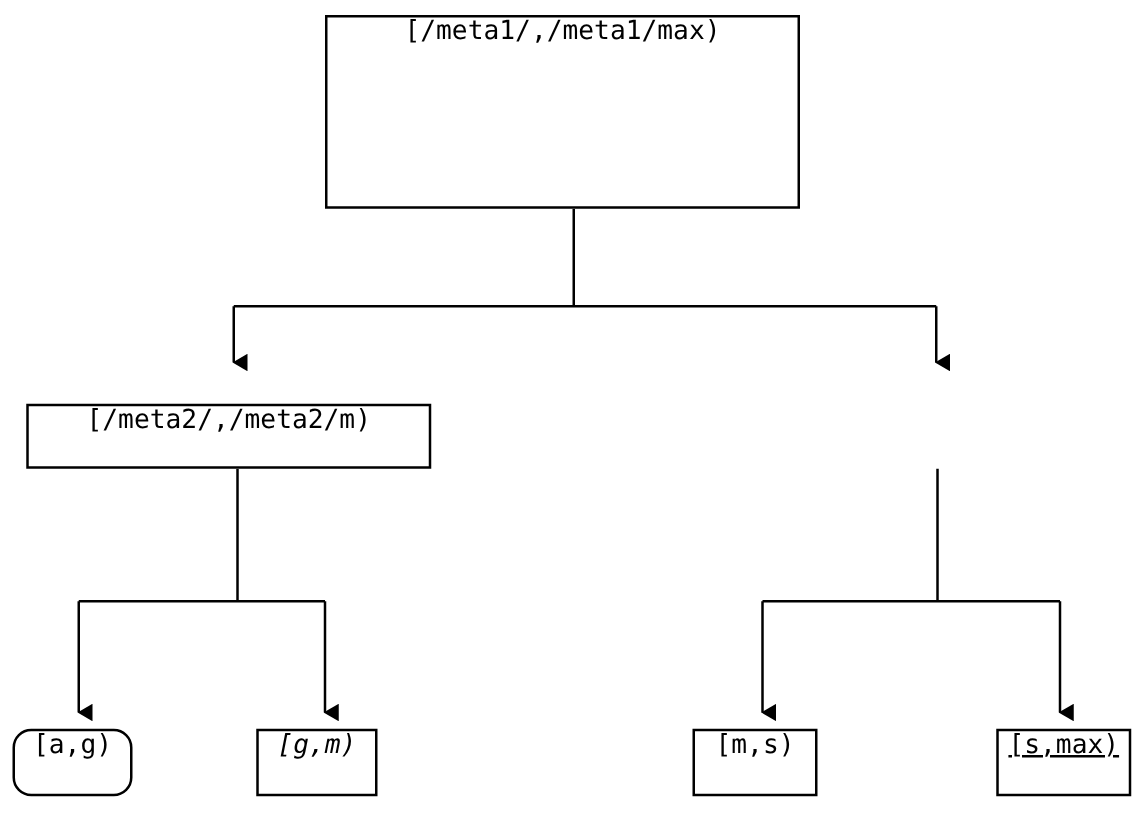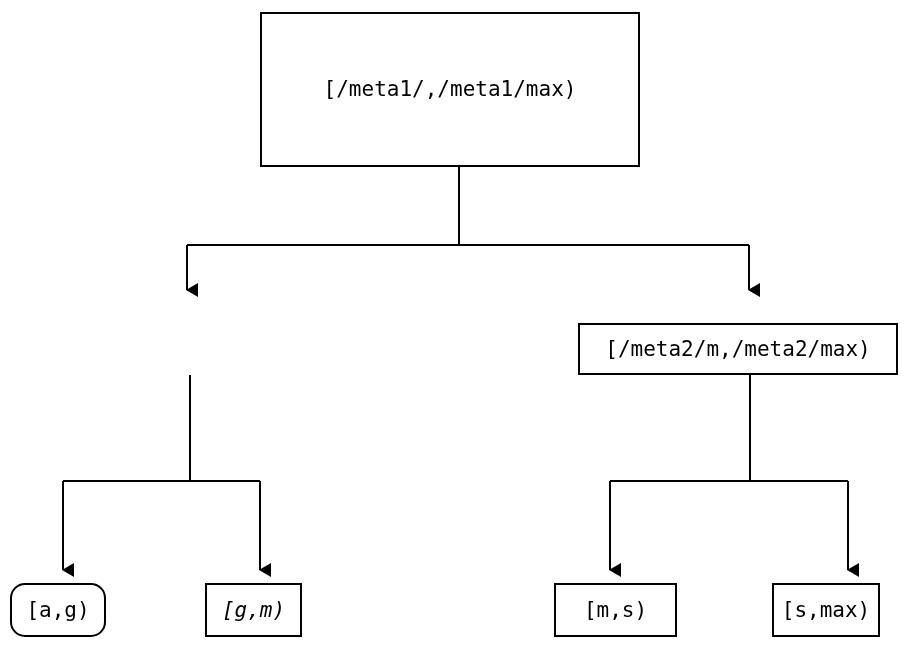--- a/index.html
+++ b/index.html
@@ -23,21 +23,21 @@
     width: 912px;
     height: 652px;
     pointer-events: none;
   }
   .node-box {
     position: absolute;
     box-sizing: border-box;
     background: #ffffff;
     border: 2px solid #000000;
     display: flex;
-    align-items: center;
+    align-items: flex-start;
     justify-content: center;
     z-index: 2;
   }
   .node-label {
     font-family: "DejaVu Sans Mono", "Liberation Mono", monospace;
     font-size: 21px;
     line-height: 1;
     color: #000000;
     white-space: pre;
     letter-spacing: 0px;
@@ -73,28 +73,29 @@
   #node-leaf-gm {
     left: 205px;
     top: 583px;
     width: 97px;
     height: 54px;
     font-style: italic;
   }
   #node-leaf-ms {
     left: 554px;
     top: 583px;
-    width: 123px;
+    width: 100px;
     height: 54px;
   }
   #node-leaf-smax {
-    left: 772px;
+    left: 797px;
     top: 583px;
     width: 108px;
     height: 54px;
+    text-decoration: underline;
   }
 </style>
 </head>
 <body>
 
 <div id="diagram-root">
 
   <svg id="connector-layer" viewBox="0 0 912 652" width="912" height="652" xmlns="http://www.w3.org/2000/svg">
     <defs>
       <marker id="arrow-down" markerWidth="14" markerHeight="12" refX="7" refY="11" orient="auto-start-reverse" markerUnits="userSpaceOnUse">
@@ -124,24 +125,24 @@
 
     <path d="M 610 481 L 610 570" stroke="#000000" stroke-width="2" fill="none" marker-end="url(#arrow-down)"></path>
 
     <path d="M 848 481 L 848 570" stroke="#000000" stroke-width="2" fill="none" marker-end="url(#arrow-down)"></path>
   </svg>
 
   <div class="node-box" id="node-root">
     <span class="node-label">[/meta1/,/meta1/max)</span>
   </div>
 
+  <div class="node-box" id="node-meta2-low">
+    <span class="node-label">[/meta2/,/meta2/m)</span>
+  </div>
 
-  <div class="node-box" id="node-meta2-high">
-    <span class="node-label">[/meta2/m,/meta2/max)</span>
-  </div>
 
   <div class="node-box" id="node-leaf-ag">
     <span class="node-label">[a,g)</span>
   </div>
 
   <div class="node-box" id="node-leaf-gm">
     <span class="node-label">[g,m)</span>
   </div>
 
   <div class="node-box" id="node-leaf-ms">

